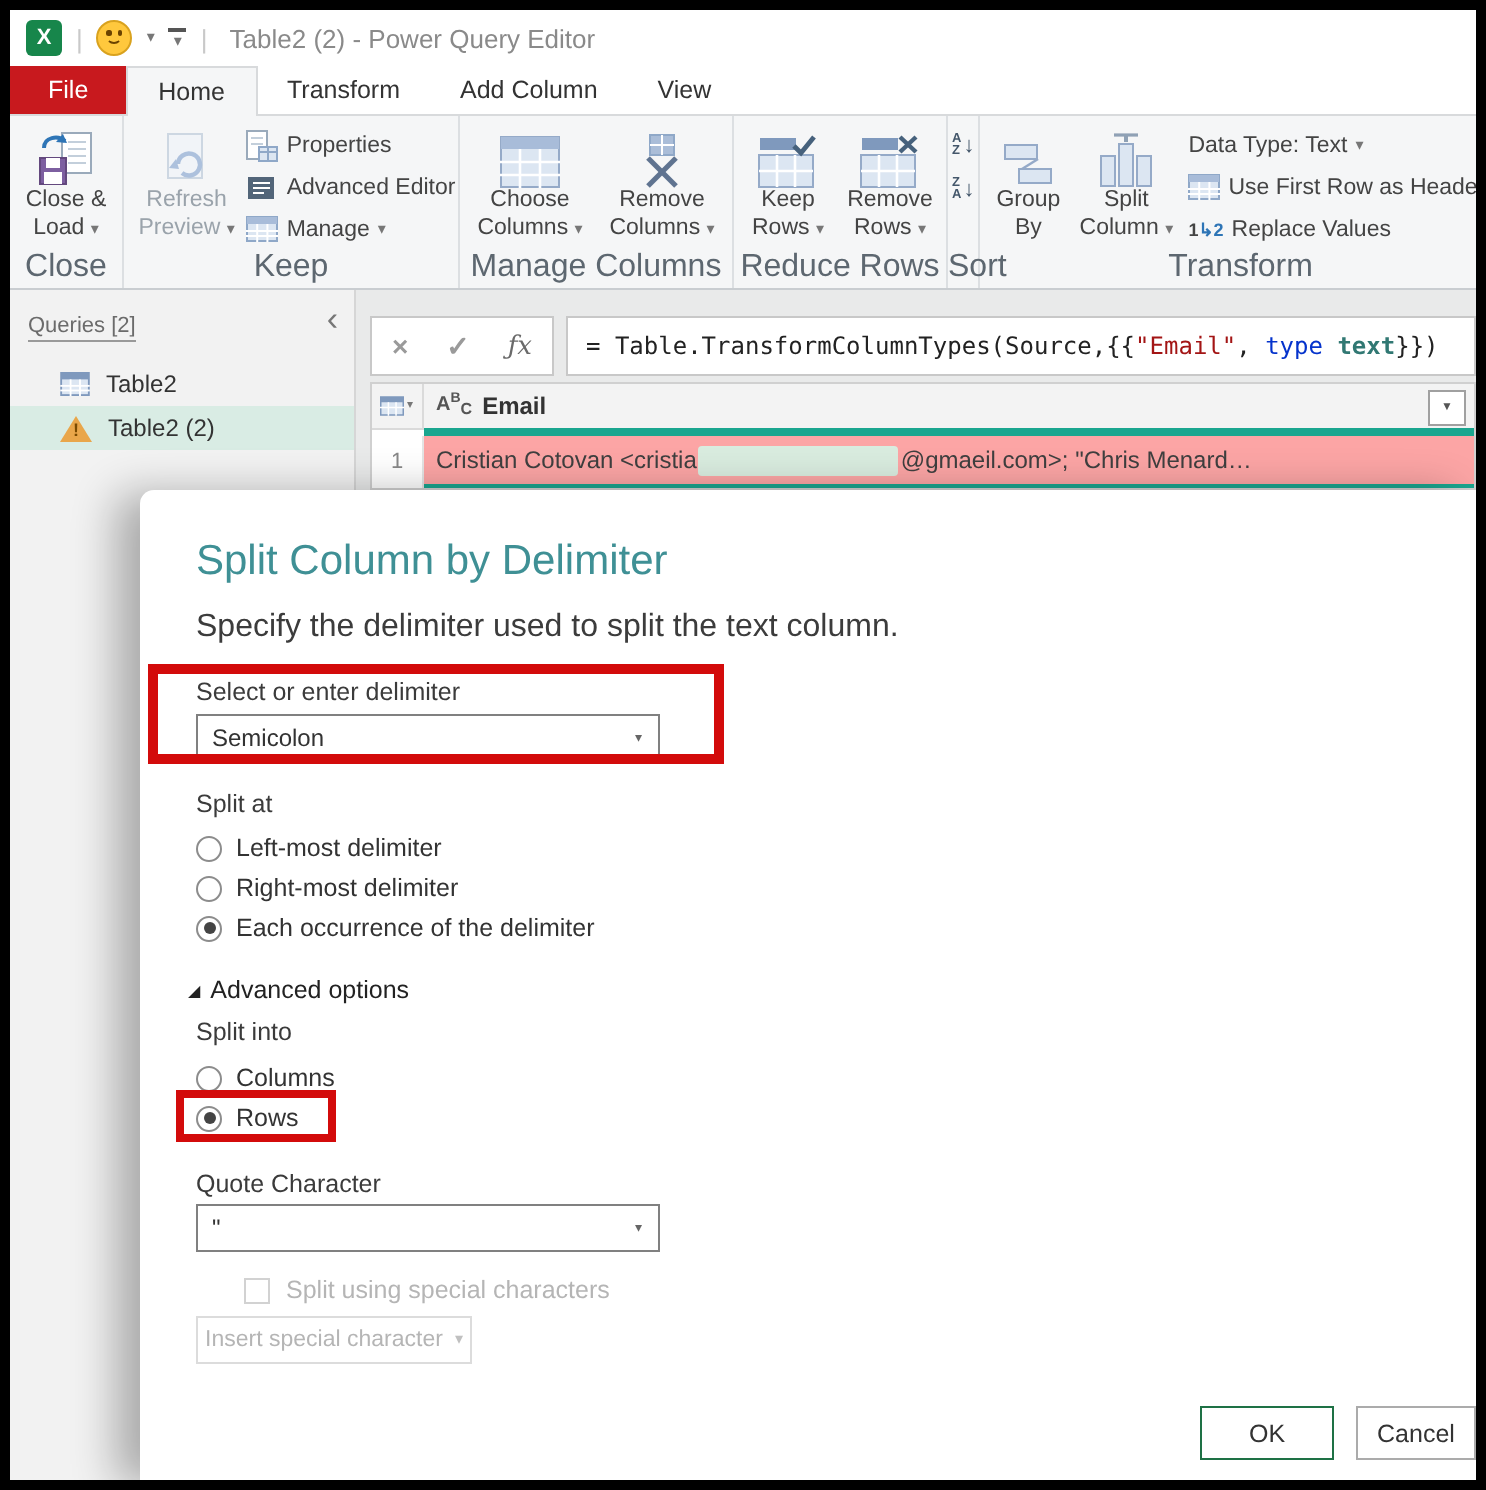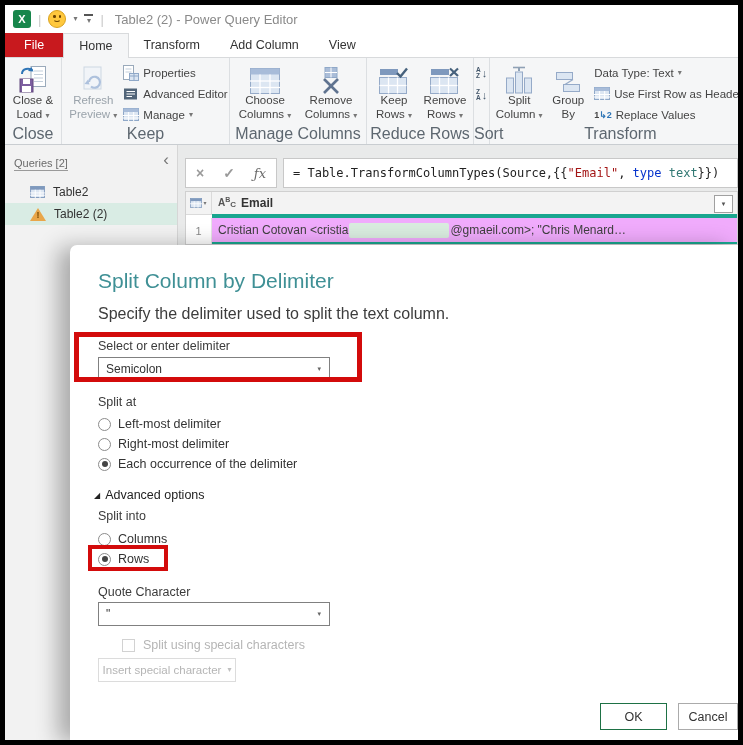--- a/index.html
+++ b/index.html
@@ -52,36 +52,36 @@
   .warnwrap{position:relative;width:16px;height:14px;}
   .warn{position:absolute;left:0;top:1px;width:0;height:0;border-left:8px solid transparent;border-right:8px solid transparent;border-bottom:13px solid #e9a64a;}
   .warn-ex{position:absolute;left:6.5px;top:3px;font-size:9px;font-weight:bold;color:#7a4a00;z-index:1;}
 
   
   .ficons{position:absolute;left:180px;top:153px;width:92px;height:30px;background:#fff;border:1px solid #c8c8c8;box-sizing:border-box;display:flex;align-items:center;justify-content:space-between;padding:0 10px;}
   .fx-x{color:#9a9a9a;font-size:14px;font-weight:bold;}
   .fx-c{color:#9a9a9a;font-size:14px;font-weight:bold;}
   .fx-f{color:#6a6a6a;font-size:13px;font-style:italic;font-family:"DejaVu Serif",serif;}
   .finput{position:absolute;left:278px;top:153px;right:0;height:30px;background:#fff;border:1px solid #c8c8c8;box-sizing:border-box;display:flex;align-items:center;padding-left:9px;font-family:"DejaVu Sans Mono",monospace;font-size:12px;color:#222;white-space:pre;overflow:hidden;}
-  .tok-str{color:#a31515;} .tok-kw{color:#0533cc;} .tok-type{color:#317873;}
+  .tok-str{color:#a31515;} .tok-kw{color:#0533cc;} .tok-type{color:#317873;font-weight:bold;}
 
   
   .grid{position:absolute;left:180px;top:186px;right:0;height:54px;background:#fff;border:1px solid #d0d0d0;box-sizing:border-box;}
   .ghead{position:absolute;top:0;left:0;right:0;height:22px;background:#f3f3f3;border-bottom:1px solid #dadada;display:flex;align-items:center;}
   .gcorner{width:26px;height:100%;border-right:1px solid #dadada;display:flex;align-items:center;justify-content:center;gap:1px;box-sizing:border-box;}
   .gheadcell{flex:1;display:flex;align-items:center;gap:5px;padding-left:6px;position:relative;height:100%;}
   .abc{font-weight:bold;color:#555;display:flex;align-items:center;line-height:10px;}
   .abc .a{font-size:10px;} .abc .b{font-size:7px;position:relative;top:-3px;} .abc .c{font-size:8px;position:relative;top:2px;}
   .colname{font-size:12px;font-weight:bold;color:#333;}
   .fbtn{position:absolute;right:4px;top:3px;width:17px;height:16px;border:1px solid #a0a0a0;background:#fff;display:flex;align-items:center;justify-content:center;}
   .fbtn span{font-size:6px;color:#555;}
   .tealbar{position:absolute;top:22px;left:26px;right:0;height:4px;background:#1aa68f;}
   .grow{position:absolute;top:26px;left:0;right:0;height:26px;display:flex;}
   .gnum{width:26px;background:#fff;border-right:1px solid #e4e4e4;display:flex;align-items:center;justify-content:center;font-size:11px;color:#888;box-sizing:border-box;}
-  .gcell{flex:1;background:#f0abfc;border-bottom:2px solid #1aa68f;display:flex;align-items:center;padding-left:6px;font-size:12px;color:#3f3f3f;white-space:nowrap;overflow:hidden;box-sizing:border-box;}
+  .gcell{flex:1;background:#fca5a5;border-bottom:2px solid #1aa68f;display:flex;align-items:center;padding-left:6px;font-size:12px;color:#3f3f3f;white-space:nowrap;overflow:hidden;box-sizing:border-box;}
   .redact{display:inline-block;width:100px;height:15px;background:#d9ecdf;border-radius:2px;margin:0 1px;vertical-align:middle;}
 
   
   .dialog{position:absolute;left:65px;top:240px;right:0;bottom:0;background:#fff;border-top-left-radius:7px;box-shadow:-12px 2px 22px rgba(0,0,0,.30);z-index:5;}
   .dtitle{position:absolute;left:28px;top:24px;font-size:21px;font-weight:300;color:#3f9095;}
   .dsub{position:absolute;left:28px;top:60px;font-size:16px;color:#3c3c3c;}
   .dlabel{position:absolute;left:28px;font-size:12.5px;color:#3b3b3b;}
   .dd{position:absolute;left:28px;width:232px;height:24px;border:1px solid #808080;background:#fff;display:flex;align-items:center;padding-left:7px;font-size:12px;color:#333;box-sizing:border-box;}
   .dd .ddcaret{position:absolute;right:8px;font-size:7px;color:#666;}
   .rrow{position:absolute;left:28px;display:flex;align-items:center;gap:7px;font-size:12.5px;color:#333;height:18px;}
@@ -305,41 +305,41 @@
                 <span>A</span>
               </span>
           <span class="sarrow">↓</span>
         </div>
       </div>
       <div class="glabel">Sort</div>
     </div>
 
     <div class="rgroup" style="flex:1;border-right:none;">
       <div class="rbody">
+        <div class="bigbtn" style="width:44px;">
+          <div class="bi">
+            <svg width="30" height="25" viewBox="0 0 30 25">
+                  <rect x="3.5" y="3.5" width="16" height="7" fill="#dce6f2" stroke="#95aac8"></rect>
+                  <rect x="10.5" y="15.5" width="16" height="7" fill="#dce6f2" stroke="#95aac8"></rect>
+                  <line x1="20" y1="10.5" x2="12" y2="15.5" stroke="#95aac8" stroke-width="1.3"></line>
+                </svg>
+          </div>
+          <div class="bl"><span>Group</span><br><span>By</span></div>
+        </div>
         <div class="bigbtn" style="width:54px;">
           <div class="bi">
             <svg width="30" height="28" viewBox="0 0 30 28">
                   <line x1="15" y1="1" x2="15" y2="5" stroke="#8fa1b5" stroke-width="2"></line>
                   <line x1="9" y1="1.5" x2="21" y2="1.5" stroke="#8fa1b5" stroke-width="1.6"></line>
                   <rect x="2.5" y="12" width="7" height="15" fill="#dce6f2" stroke="#95aac8"></rect>
                   <rect x="11.5" y="6" width="7" height="21" fill="#dce6f2" stroke="#95aac8"></rect>
                   <rect x="20.5" y="12" width="7" height="15" fill="#dce6f2" stroke="#95aac8"></rect>
                 </svg>
           </div>
           <div class="bl"><span>Split</span><br><span>Column</span> <span class="caret">▾</span></div>
-        </div>
-        <div class="bigbtn" style="width:44px;">
-          <div class="bi">
-            <svg width="30" height="25" viewBox="0 0 30 25">
-                  <rect x="3.5" y="3.5" width="16" height="7" fill="#dce6f2" stroke="#95aac8"></rect>
-                  <rect x="10.5" y="15.5" width="16" height="7" fill="#dce6f2" stroke="#95aac8"></rect>
-                  <line x1="20" y1="10.5" x2="12" y2="15.5" stroke="#95aac8" stroke-width="1.3"></line>
-                </svg>
-          </div>
-          <div class="bl"><span>Group</span><br><span>By</span></div>
         </div>
         <div class="smallcol" style="padding-left:4px;">
           <div class="smallrow">
             <span>Data Type: Text</span>
             <span class="caret">▾</span>
           </div>
           <div class="smallrow">
             <span>
               <svg width="16" height="13" viewBox="0 0 16 13">
                     <rect x="0.5" y="0.5" width="15" height="12" fill="#dce6f2" stroke="#8fa8c8"></rect>

